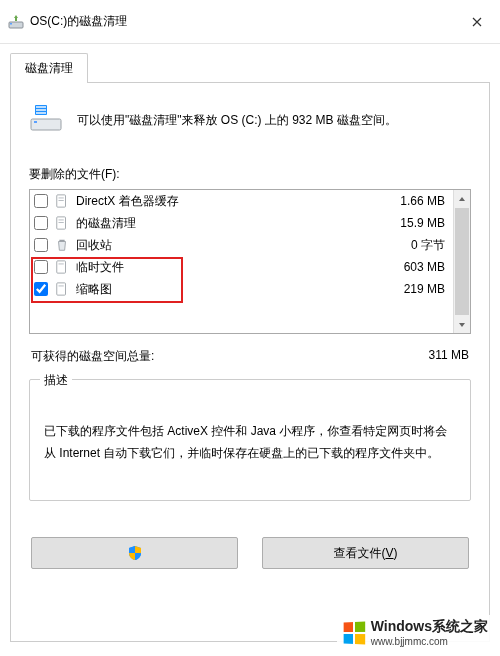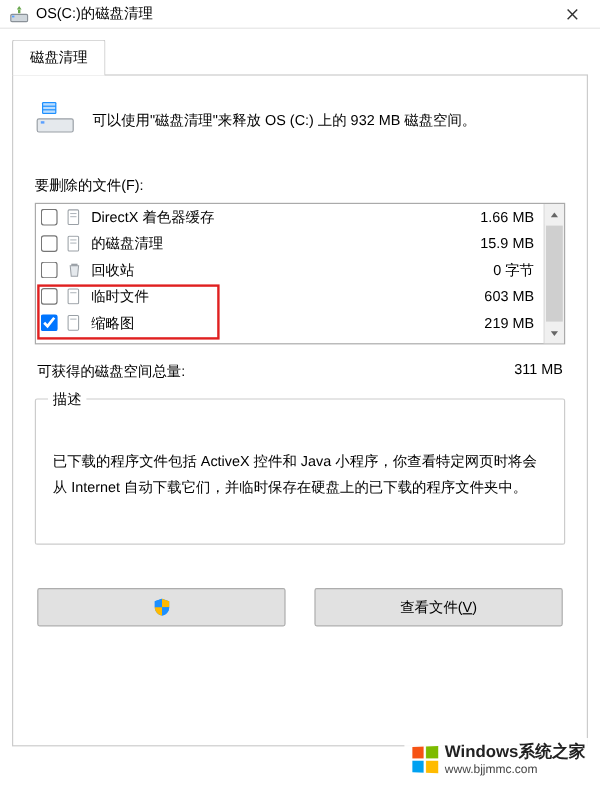--- a/index.html
+++ b/index.html
@@ -7,21 +7,21 @@
     margin: 0;
     font-family: "Microsoft YaHei", "Segoe UI", sans-serif;
     font-size: 12px;
     background: #fff;
     width: 500px;
     height: 656px;
     position: relative;
     overflow: hidden;
   }
   .titlebar {
-    height: 24px;
+    height: 44px;
     display: flex;
     align-items: center;
     padding: 0 0 0 8px;
     background: #fff;
     border-bottom: 1px solid #e5e5e5;
   }
   .titlebar-icon {
     width: 16px; height: 16px;
     margin-right: 6px;
     display: flex; align-items: center; justify-content: center;
@@ -61,21 +61,21 @@
     gap: 14px;
     margin-bottom: 28px;
   }
   .drive-icon {
     width: 34px;
   }
   .intro-text { font-size: 12px; line-height: 1.5; }
   .label { font-size: 12px; margin-bottom: 6px; }
   .file-list-wrap {
     border: 1px solid #aaa;
-    height: 118px;
+    height: 145px;
     display: flex;
     background: #fff;
   }
   .file-list {
     flex: 1;
     overflow: hidden;
   }
   .file-row {
     display: flex;
     align-items: center;

